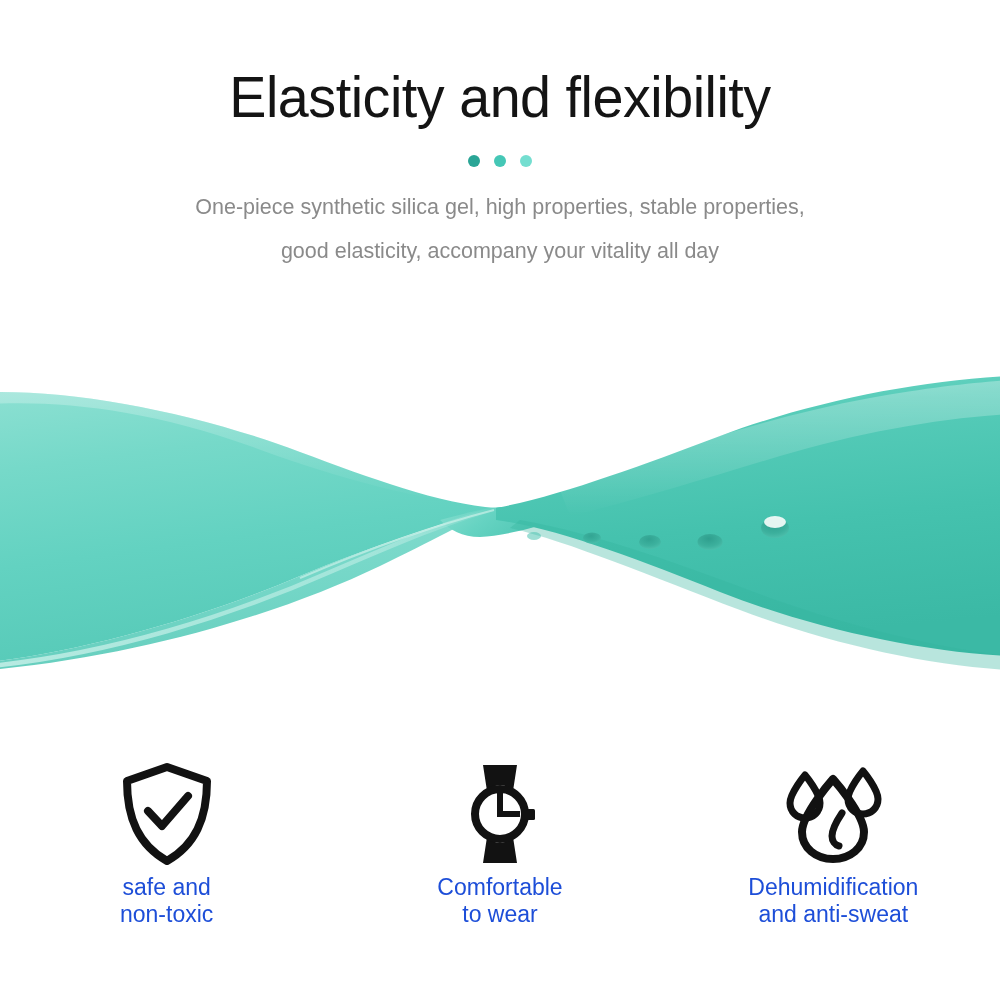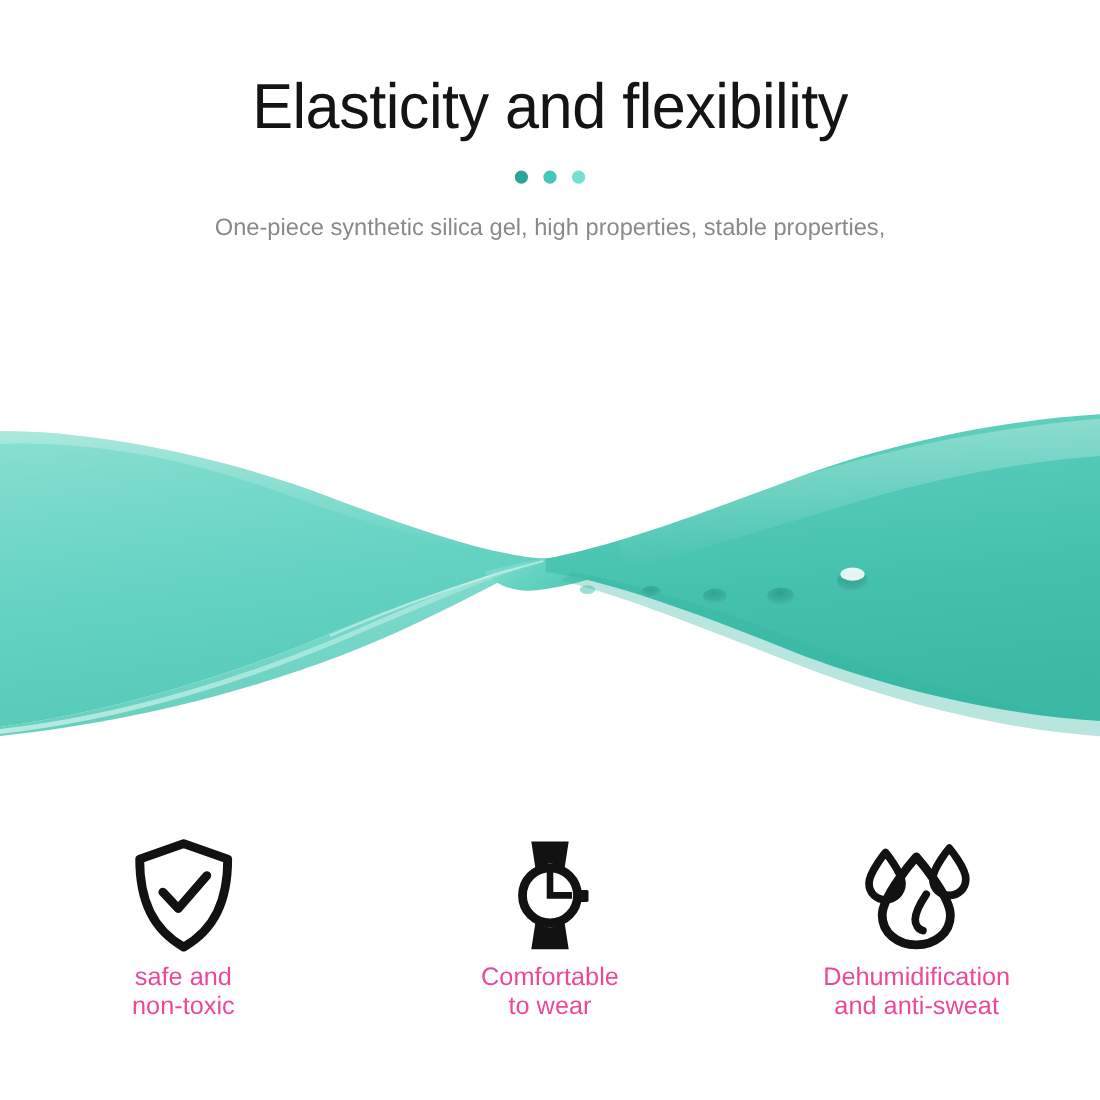--- a/index.html
+++ b/index.html
@@ -90,21 +90,21 @@
   .feature-icon {
     height: 108px;
     display: flex;
     align-items: center;
     justify-content: center;
   }
   .feature-label {
     margin-top: 6px;
     font-size: 23px;
     line-height: 27px;
-    color: #ec4899;
+    color: #1d4ed8;
     text-align: center;
     font-weight: 400;
   }
   .feature-label .l2 { display: block; }
 </style>
 </head>
 <body>
 
 <div id="page">
 
@@ -112,20 +112,21 @@
     <h1 class="title">Elasticity and flexibility</h1>
 
     <div class="dots">
       <span class="dot" style="background: rgb(42, 165, 150);"></span>
       <span class="dot" style="background: rgb(69, 199, 182);"></span>
       <span class="dot" style="background: rgb(116, 222, 208);"></span>
     </div>
 
     <p class="subtitle">
       <span class="line">One-piece synthetic silica gel, high properties, stable properties,</span>
+      <span class="line">good elasticity, accompany your vitality all day</span>
     </p>
   </div>
 
   <div class="product">
     <svg viewBox="0 0 1000 320" xmlns="http://www.w3.org/2000/svg">
       <defs>
 
         <linearGradient id="gLeft" x1="0" y1="0" x2="0.25" y2="1">
           <stop offset="0%" stop-color="#8ce0d2"></stop>
           <stop offset="28%" stop-color="#76d9c9"></stop>

